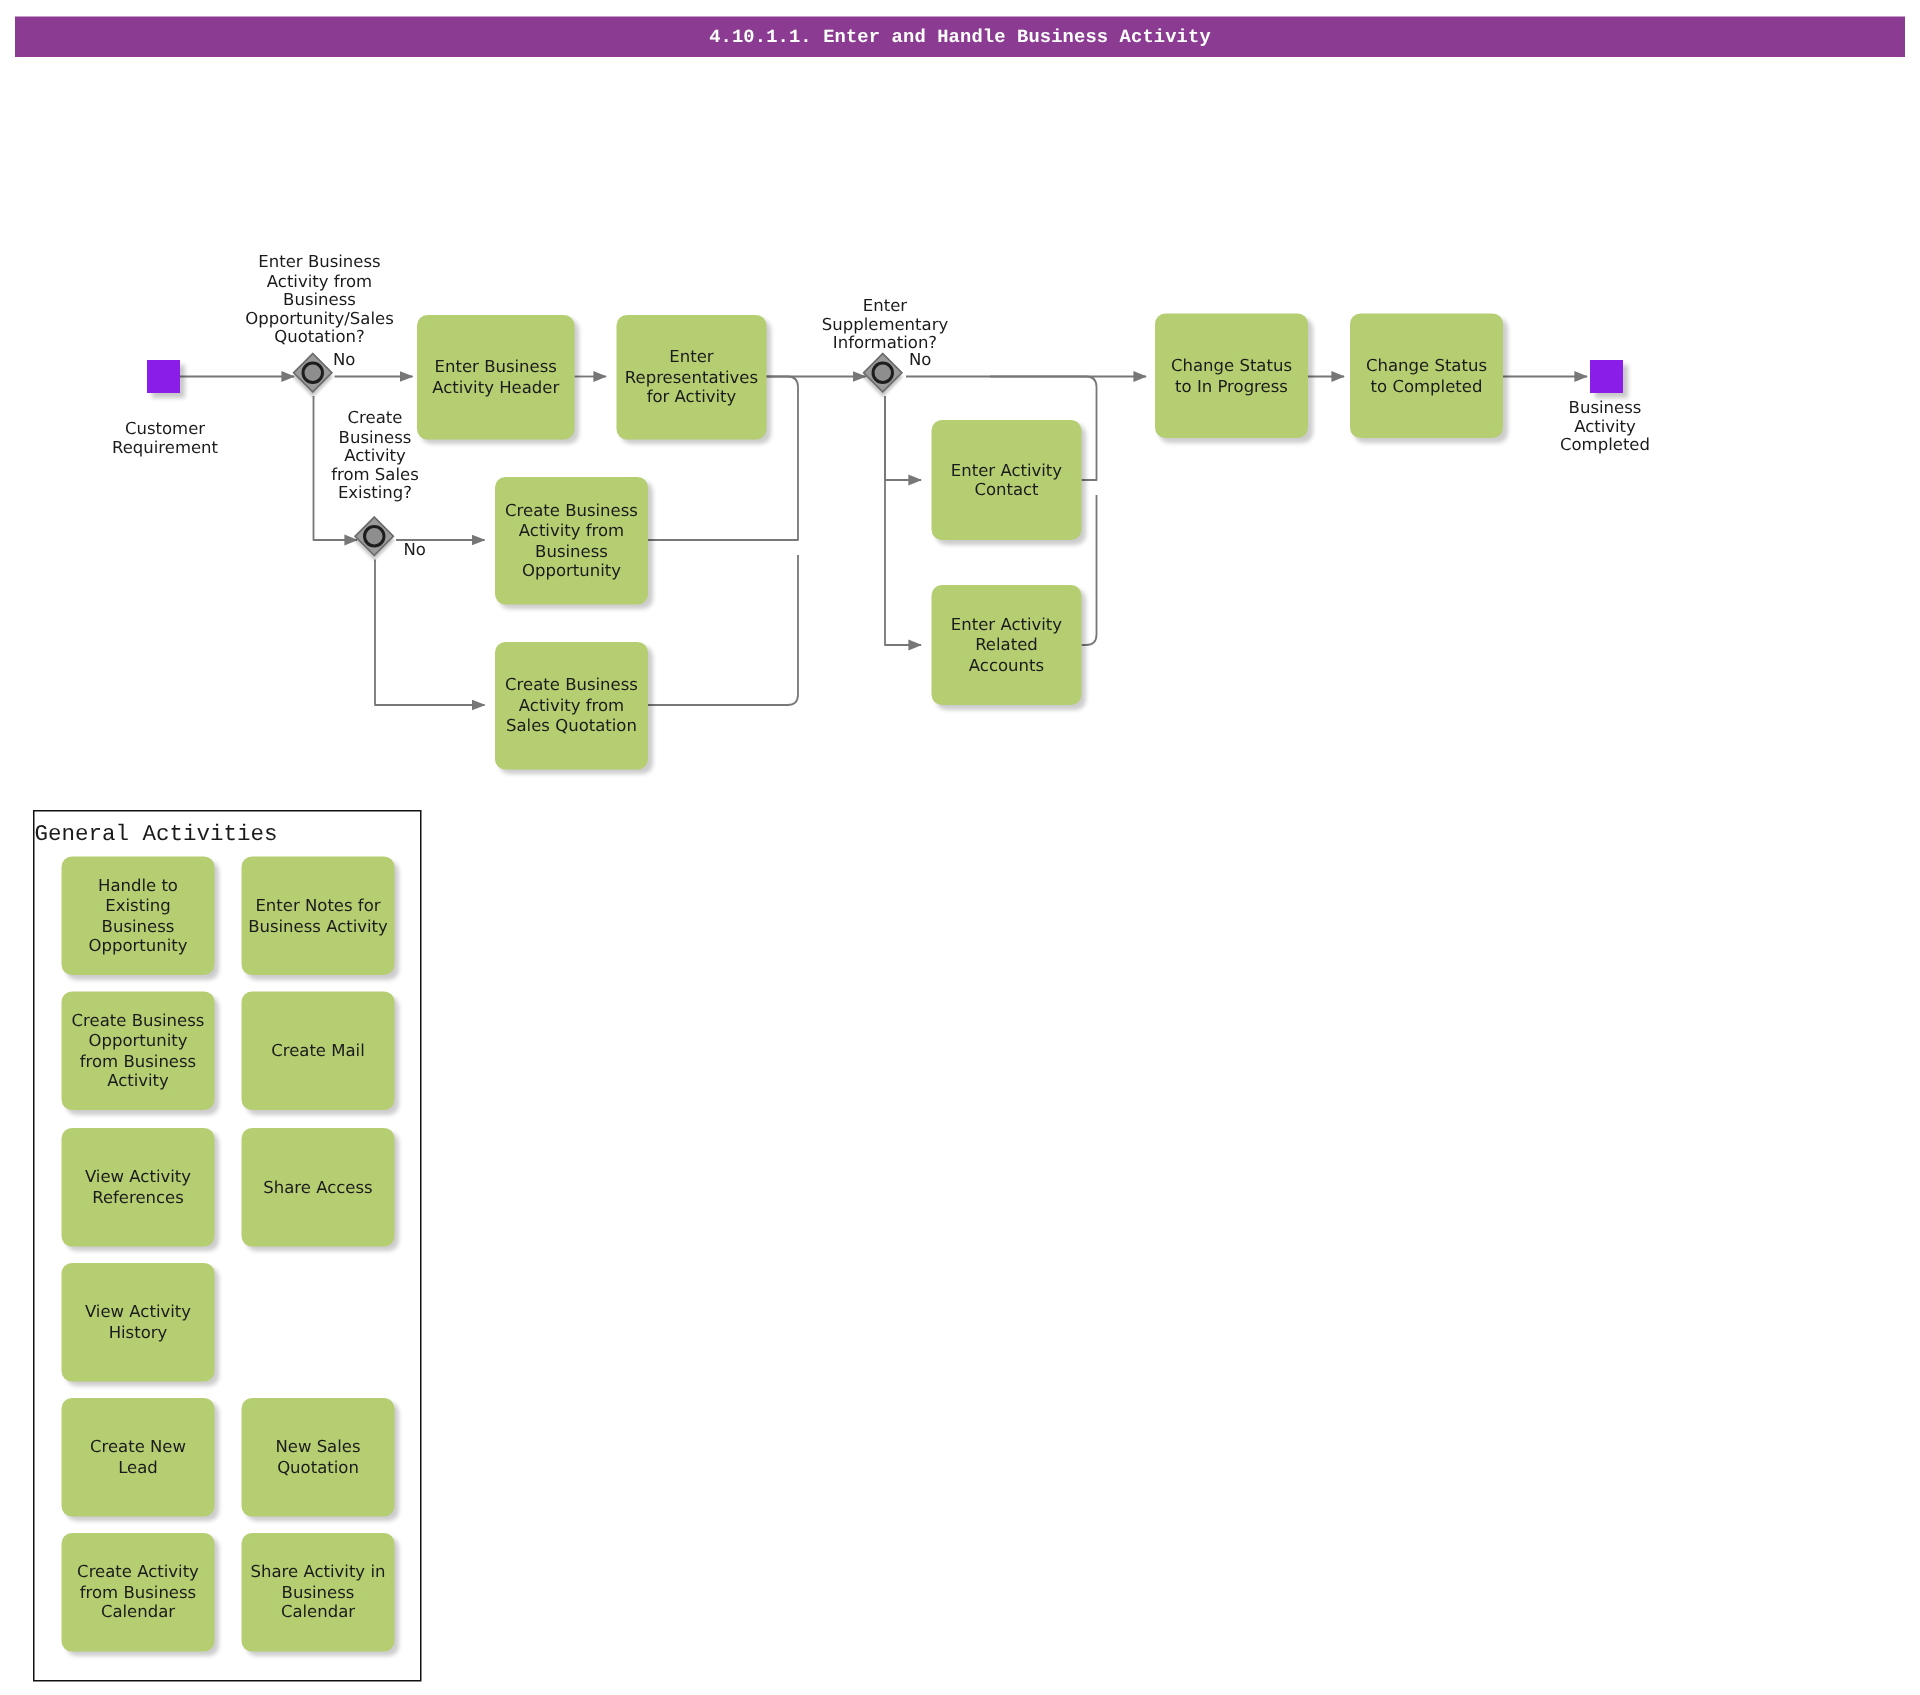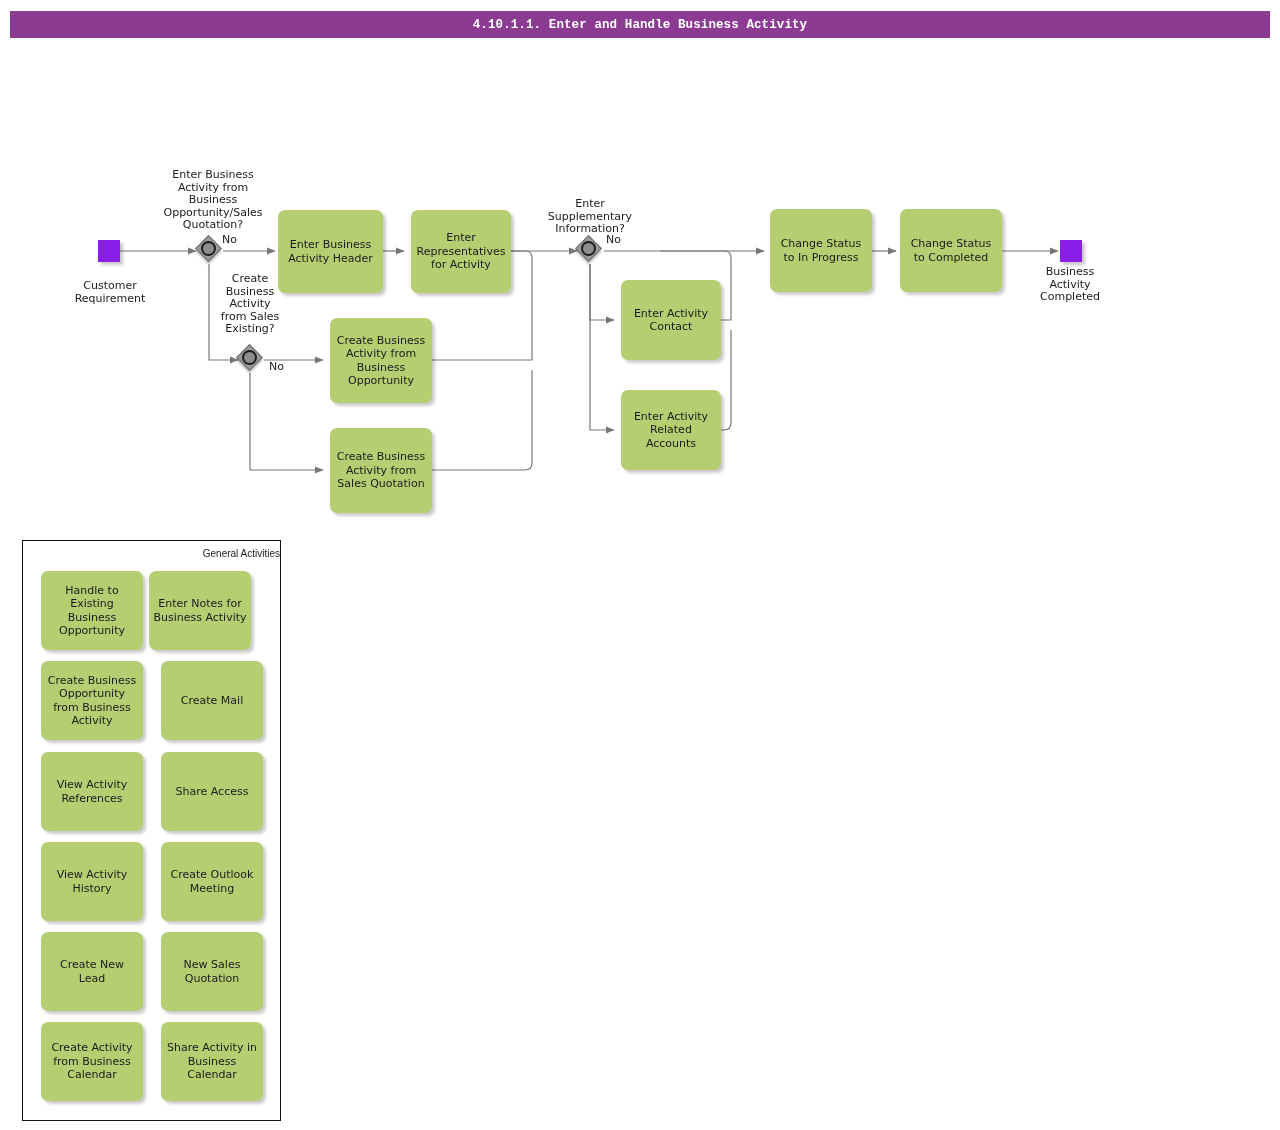--- a/index.html
+++ b/index.html
@@ -58,22 +58,22 @@
     font-family:"DejaVu Sans", sans-serif;
     font-size:11px;line-height:12.6px;white-space:pre-line;
   }
 
   
   #ga-panel{
     position:absolute;left:22px;top:540px;width:259px;height:581px;
     border:1.6px solid #111;background:#ffffff;box-sizing:border-box;
   }
   #ga-title{
-    position:absolute;left:0;top:7px;width:100%;text-align:right;
-    font-family:Liberation Sans, sans-serif;font-size:10px;color:#1b1b1b;
+    position:absolute;left:0;top:7px;width:100%;text-align:left;
+    font-family:Liberation Mono, monospace;font-size:15px;color:#1b1b1b;
   }
   .ga-box{
     position:absolute;box-sizing:border-box;width:102px;height:79px;
     background:#B5CE72;border-radius:7px;
     box-shadow:3px 3px 3px rgba(0,0,0,.20);
     display:flex;align-items:center;justify-content:center;
     text-align:center;color:#1b1b1b;
     font-family:"DejaVu Sans", sans-serif;
     font-size:11px;line-height:13.4px;padding:2px 3px;
   }
@@ -200,37 +200,35 @@
 
 </div>
 
 <div id="ga-panel">
   <div id="ga-title">General Activities</div>
 
   <div class="ga-box" style="left: 18px; top: 30px; white-space: pre-line;">Handle to
 Existing
 Business
 Opportunity</div>
-  <div class="ga-box" style="left: 126px; top: 30px; white-space: pre-line;">Enter Notes for
+  <div class="ga-box" style="left: 138px; top: 30px; white-space: pre-line;">Enter Notes for
 Business Activity</div>
 
   <div class="ga-box" style="left: 18px; top: 120px; white-space: pre-line;">Create Business
 Opportunity
 from Business
 Activity</div>
   <div class="ga-box" style="left: 138px; top: 120px; white-space: pre-line;">Create Mail</div>
 
   <div class="ga-box" style="left: 18px; top: 211px; white-space: pre-line;">View Activity
 References</div>
   <div class="ga-box" style="left: 138px; top: 211px; white-space: pre-line;">Share Access</div>
 
   <div class="ga-box" style="left: 18px; top: 301px; white-space: pre-line;">View Activity
 History</div>
-  <div class="ga-box" style="left: 138px; top: 301px; white-space: pre-line;">Create Outlook
-Meeting</div>
 
   <div class="ga-box" style="left: 138px; top: 391px; white-space: pre-line;">New Sales
 Quotation</div>
   <div class="ga-box" style="left: 18px; top: 391px; white-space: pre-line;">Create New
 Lead</div>
 
   <div class="ga-box" style="left: 18px; top: 481px; white-space: pre-line;">Create Activity
 from Business
 Calendar</div>
   <div class="ga-box" style="left: 138px; top: 481px; white-space: pre-line;">Share Activity in

